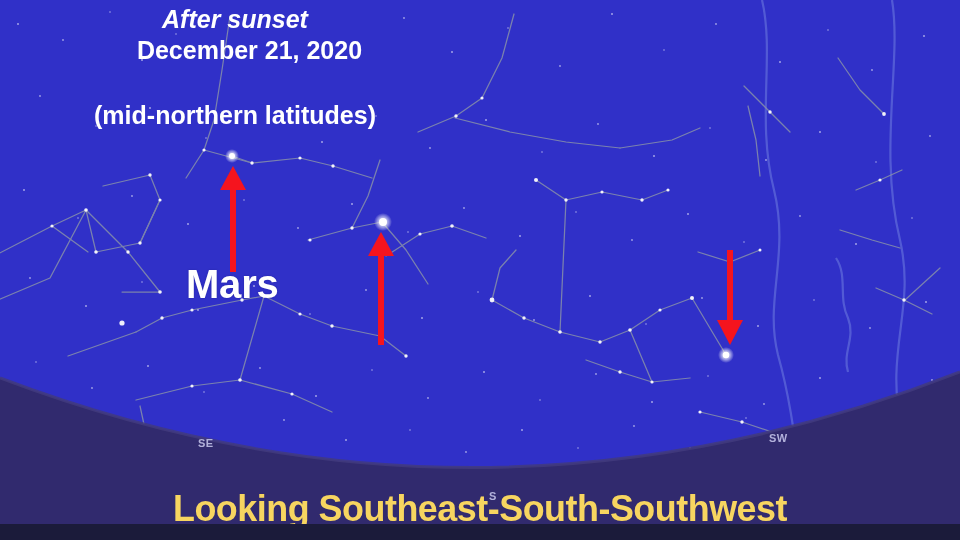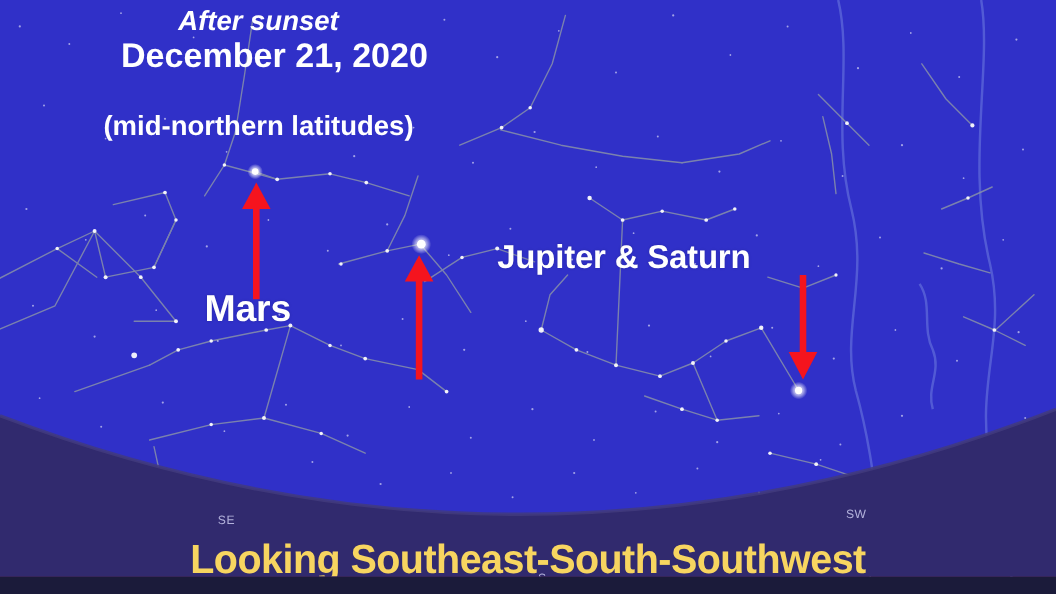--- a/index.html
+++ b/index.html
@@ -40,56 +40,55 @@
     pointer-events: none;
   }
   #title-line-1 {
     font-size: 25px;
     font-style: italic;
     font-weight: bold;
     color: #ffffff;
     line-height: 30px;
   }
   #title-line-2 {
-    font-size: 31px;
+    font-size: 25px;
     font-weight: bold;
     color: #ffffff;
     line-height: 33px;
     padding-left: 29px;
   }
   #title-line-3 {
     font-size: 25px;
     font-weight: bold;
     color: #ffffff;
     line-height: 33px;
     margin-top: 32px;
   }
   #label-mars {
     left: 186px;
     top: 262px;
-    font-size: 34px;
+    font-size: 40px;
   }
   #label-moon {
     left: 325px;
     top: 337px;
     font-size: 30px;
   }
   #label-jupsat {
     left: 452px;
     top: 218px;
     font-size: 30px;
   }
   .compass-label {
     position: absolute;
     color: #c9c9ee;
     font-size: 11px;
-    font-weight: normal;
+    font-weight: bold;
     letter-spacing: 0.5px;
     opacity: 0.85;
-    margin-top: 30px;
   }
   #compass-se { left: 198px; top: 437px; }
   #compass-s  { left: 489px; top: 490px; }
   #compass-sw { left: 769px; top: 432px; }
   #footer-text {
     position: absolute;
     left: 0;
     top: 488px;
     width: 960px;
     text-align: center;
@@ -392,21 +391,20 @@
     </g>
   </svg>
 
   <div id="title-block">
     <div id="title-line-1">After sunset</div>
     <div id="title-line-2">December 21, 2020</div>
     <div id="title-line-3">(mid-northern latitudes)</div>
   </div>
 
   <div class="overlay-text" id="label-mars">Mars</div>
-  <div class="overlay-text" id="label-jupsat">Jupiter &amp; Saturn</div>
 
   <div class="compass-label" id="compass-se">SE</div>
   <div class="compass-label" id="compass-s">S</div>
   <div class="compass-label" id="compass-sw">SW</div>
 
   <div id="footer-text">Looking Southeast-South-Southwest</div>
 
 </div>
 
 </body></html>

